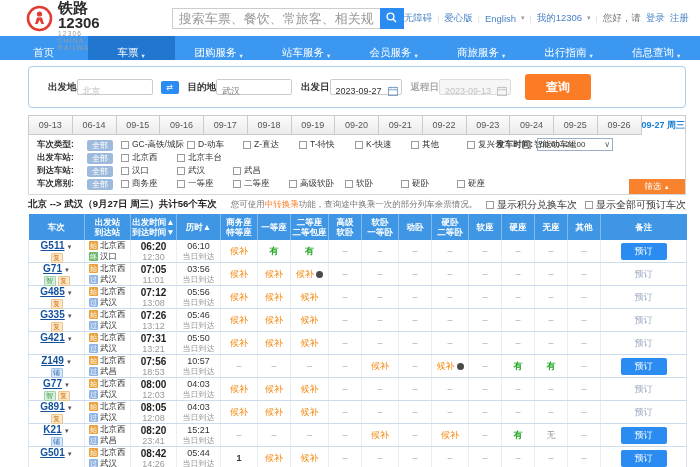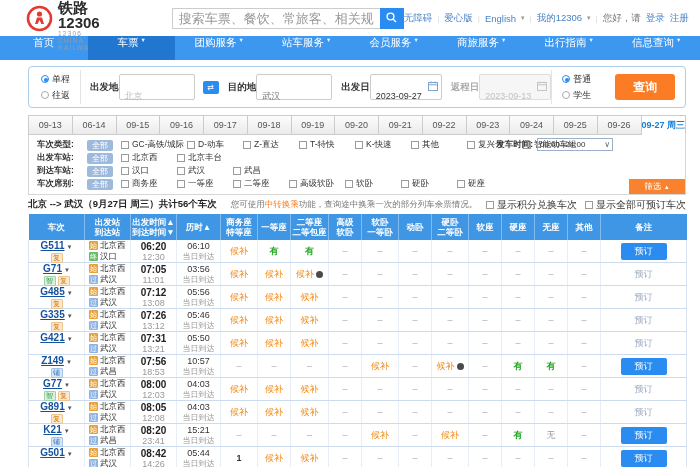--- a/index.html
+++ b/index.html
@@ -19,42 +19,42 @@
   .srch-btn { width:24px; height:21px; background:#2a8cf0; border:none; display:flex;
     align-items:center; justify-content:center; cursor:pointer; }
   .hlinks { margin-left:auto; display:flex; align-items:center; gap:5px; font-size:9.5px; white-space:nowrap; }
   .hlink { color:#4a83c6; cursor:pointer; }
   .hsep { color:#d8d8d8; font-size:8px; }
   .hcaret { font-size:7px; color:#999; }
   .greet { color:#777; }
 
   
   .nav { height:24px; background:#3b97f0; display:flex; }
-  .nav-item { flex:1; display:flex; align-items:flex-start; justify-content:center; gap:3px;
+  .nav-item { flex:1; display:flex; align-items:flex-end; justify-content:center; gap:3px;
     color:#fff; font-size:10.5px; cursor:pointer; }
   .nav-item.active { background:#2176cf; }
   .nav-item .caret { font-size:6.5px; color:#e8f2ff; }
 
   .content { padding:6px 14px 0 28px; }
 
   
   .panel { border:1px solid #aecde8; border-radius:4px; height:42px; display:flex;
     align-items:center; padding:0 10px; background:#fff; }
   .rgroup { display:flex; flex-direction:column; justify-content:center; gap:3px;
     font-size:9px; color:#333; padding:0 10px 0 2px; border-right:1px solid #e4e4e4; height:34px; }
   .rgroup.right { border-right:none; border-left:1px solid #e4e4e4; margin-left:10px; padding-left:10px; }
   .radio { display:flex; align-items:center; gap:3px; cursor:pointer; white-space:nowrap; }
   .rdot { width:8px; height:8px; border:1px solid #aaa; border-radius:50%; background:#fff; position:relative; }
   .rdot.sel { border-color:#2a8cf0; }
   .rdot.sel::after { content:""; position:absolute; left:1.5px; top:1.5px; width:4px; height:4px;
     border-radius:50%; background:#2a8cf0; }
   .fld { display:flex; align-items:center; margin-left:9px; font-size:9.5px;
     font-weight:bold; color:#333; white-space:nowrap; }
   .fld .box { display:inline-block; width:76px; height:16px; line-height:18px; border:1px solid #ccc;
-    border-radius:2px; padding:12px 5px; font-weight:normal; font-size:9px; background:#fff; }
+    border-radius:2px; padding:2px 5px; font-weight:normal; font-size:9px; background:#fff; }
   .box.ghost { color:#b9b9b9; }
   .box.val { color:#777; }
   .dfld .box { width:72px; color:#333; position:relative; padding-right:16px; }
   .dfld .box .cal { position:absolute; right:3px; top:4px; }
   .fld.dis { color:#aaa; }
   .fld.dis .box { background:#f6f6f6; border-color:#ddd; color:#c2c2c2; }
   .swap { width:18px; height:13px; background:#2a8cf0; border-radius:2px; color:#fff; font-size:8px;
     display:flex; align-items:center; justify-content:center; margin-left:8px; cursor:pointer; }
   .qbtn { margin-left:14px; width:66px; height:26px; background:#fb7c25; border:none; border-radius:3px;
     color:#fff; font-size:12px; font-weight:bold; cursor:pointer; }
@@ -202,30 +202,20 @@
   </div>
     <div class="nav-item">
     <span>信息查询</span>
     <span class="caret">▾</span>
   </div>
   </div>
 
 <div class="content">
 
   <div class="panel">
-    <div class="rgroup">
-      <label class="radio">
-        <span class="rdot sel"></span>
-        <span>单程</span>
-      </label>
-      <label class="radio">
-        <span class="rdot"></span>
-        <span>往返</span>
-      </label>
-    </div>
     <div class="fld">
       <span>出发地</span>
       <span class="box ghost">北京</span>
     </div>
     <span class="swap">⇄</span>
     <div class="fld">
       <span>目的地</span>
       <span class="box val">武汉</span>
     </div>
     <div class="fld dfld">
@@ -249,30 +239,20 @@
         <span class="cal">
           <svg width="10" height="10" viewBox="0 0 10 10">
               <rect x="0.5" y="1.5" width="9" height="8" fill="none" stroke="#c5c5c5"></rect>
               <line x1="0.5" y1="3.8" x2="9.5" y2="3.8" stroke="#c5c5c5"></line>
               <line x1="3" y1="0.5" x2="3" y2="2.5" stroke="#c5c5c5"></line>
               <line x1="7" y1="0.5" x2="7" y2="2.5" stroke="#c5c5c5"></line>
             </svg>
         </span>
       </span>
     </div>
-    <div class="rgroup right" style="margin-left:auto;">
-      <label class="radio">
-        <span class="rdot sel"></span>
-        <span>普通</span>
-      </label>
-      <label class="radio">
-        <span class="rdot"></span>
-        <span>学生</span>
-      </label>
-    </div>
     <button class="qbtn">查询</button>
   </div>
 
   <div class="dtabs">
       <div class="dtab">09-13</div>
       <div class="dtab">06-14</div>
       <div class="dtab">09-15</div>
       <div class="dtab">09-16</div>
       <div class="dtab">09-17</div>
       <div class="dtab">09-18</div>

